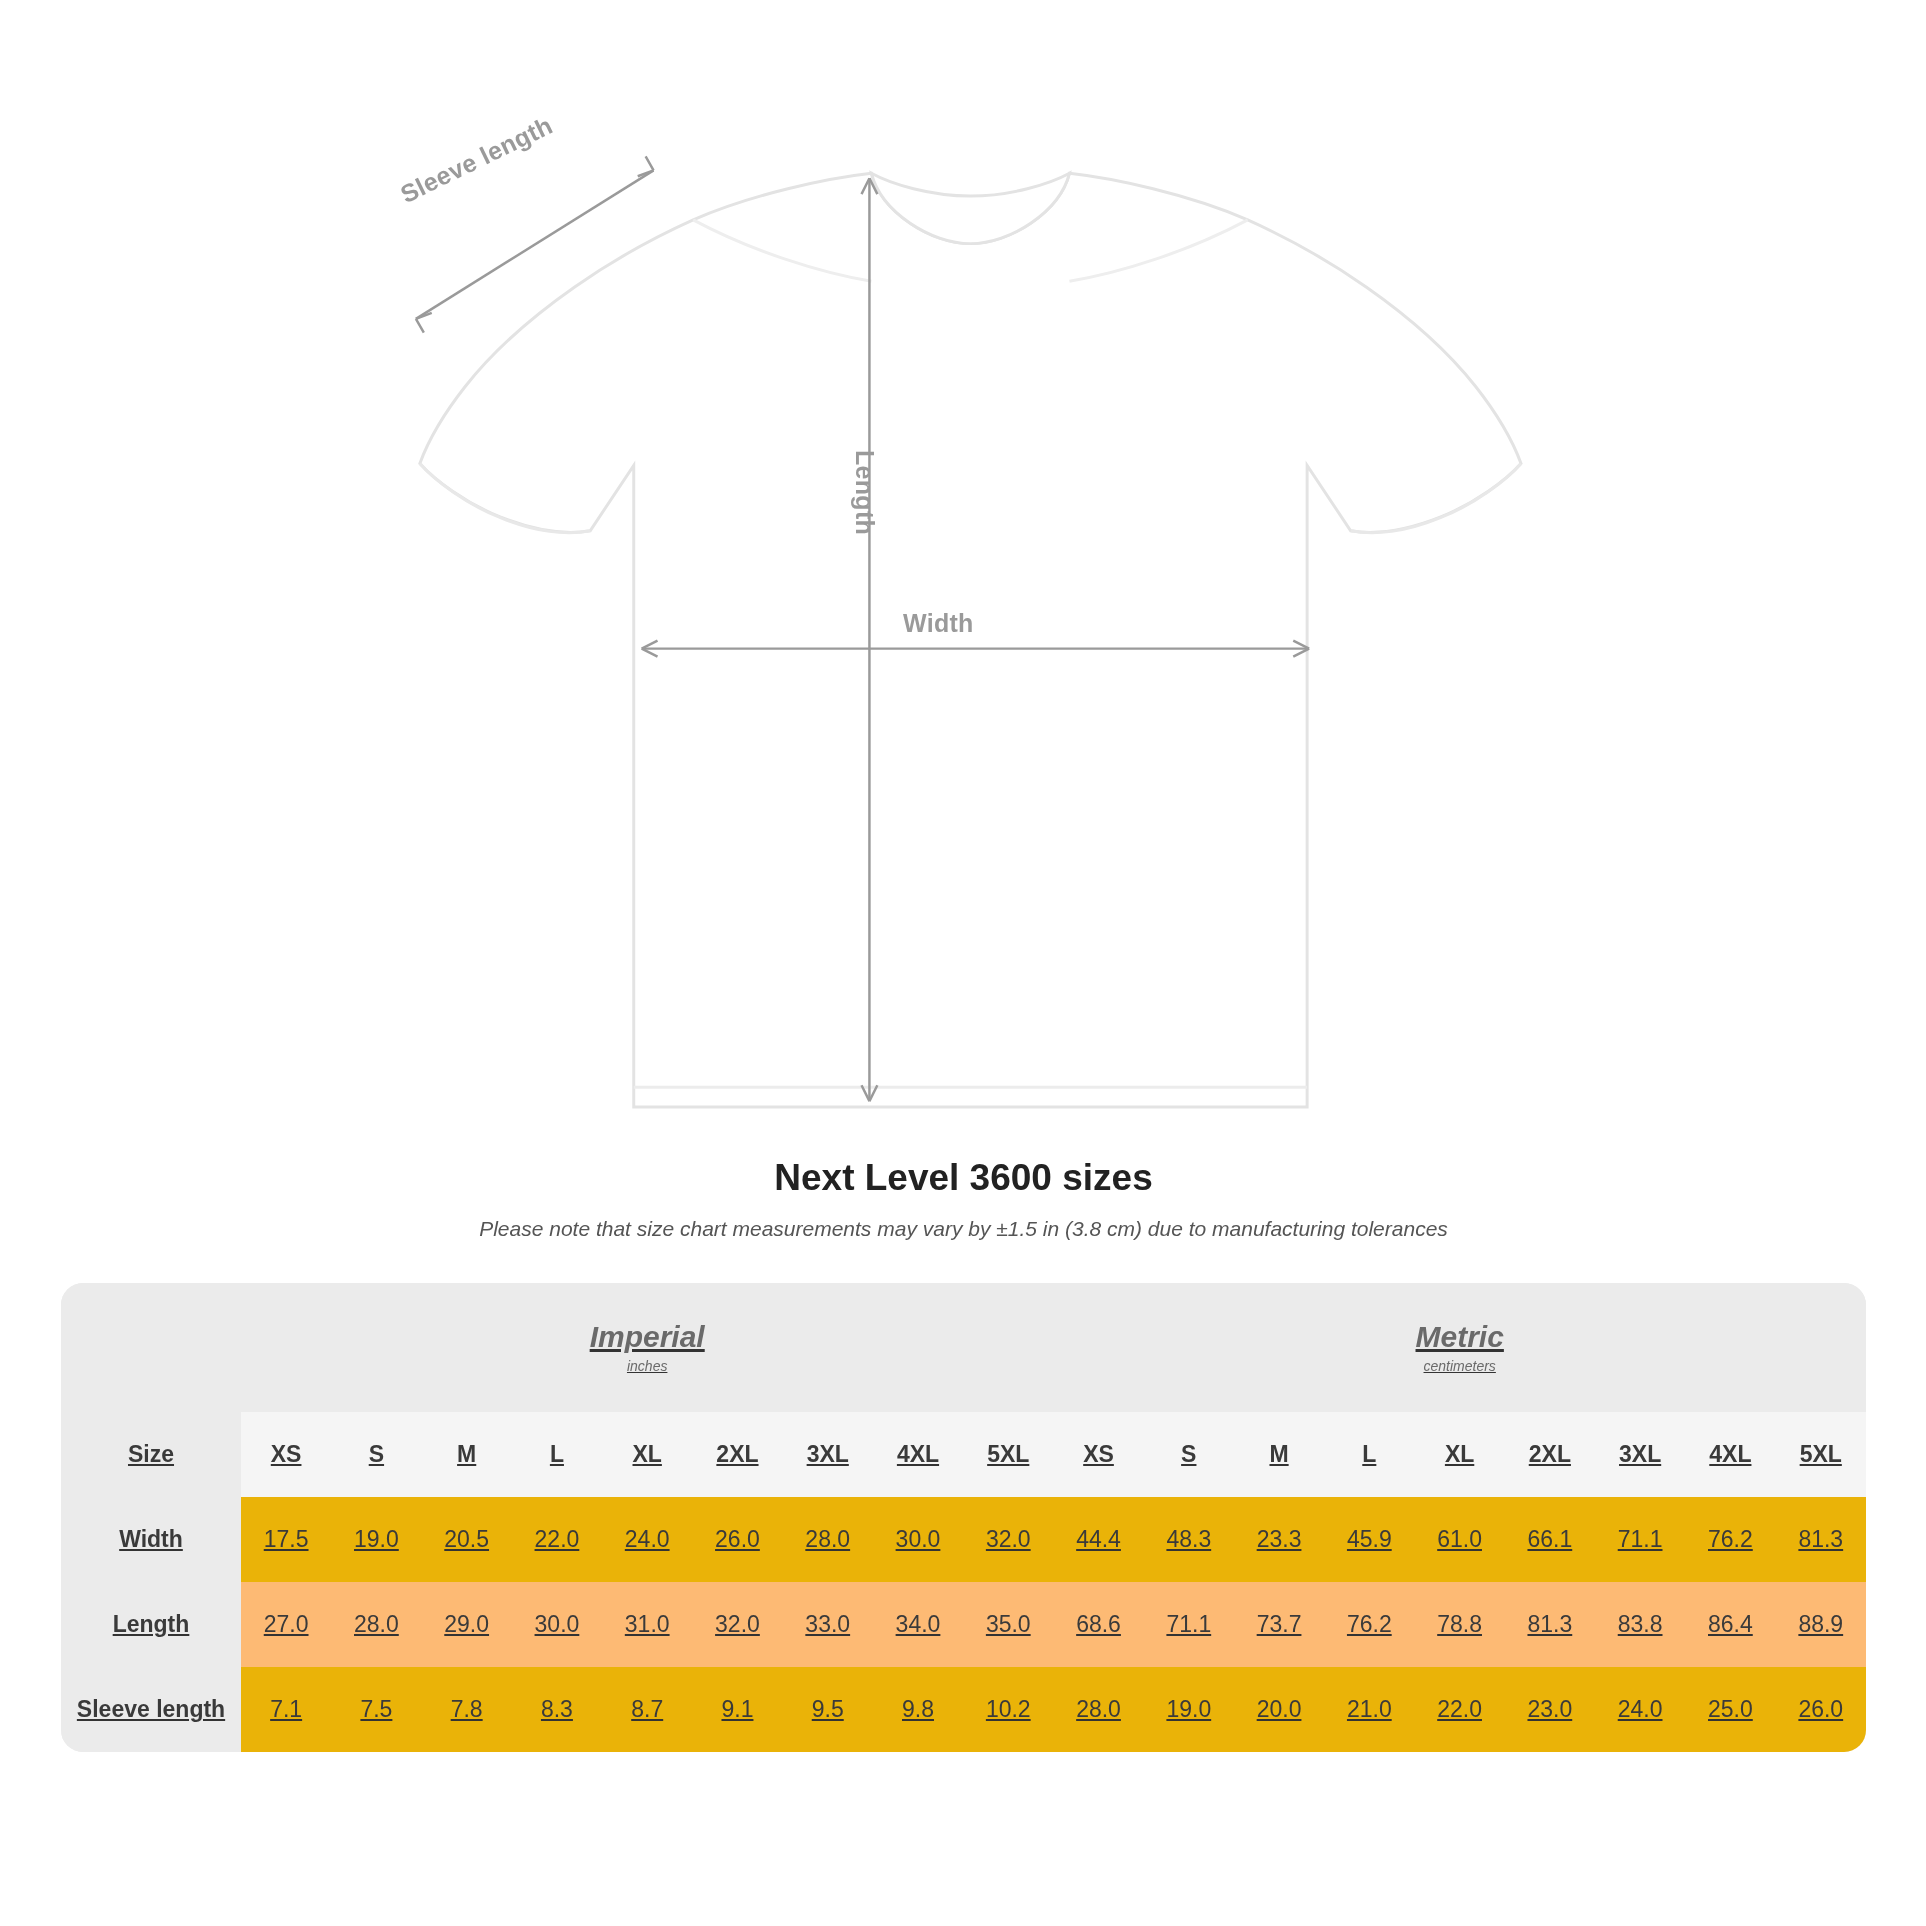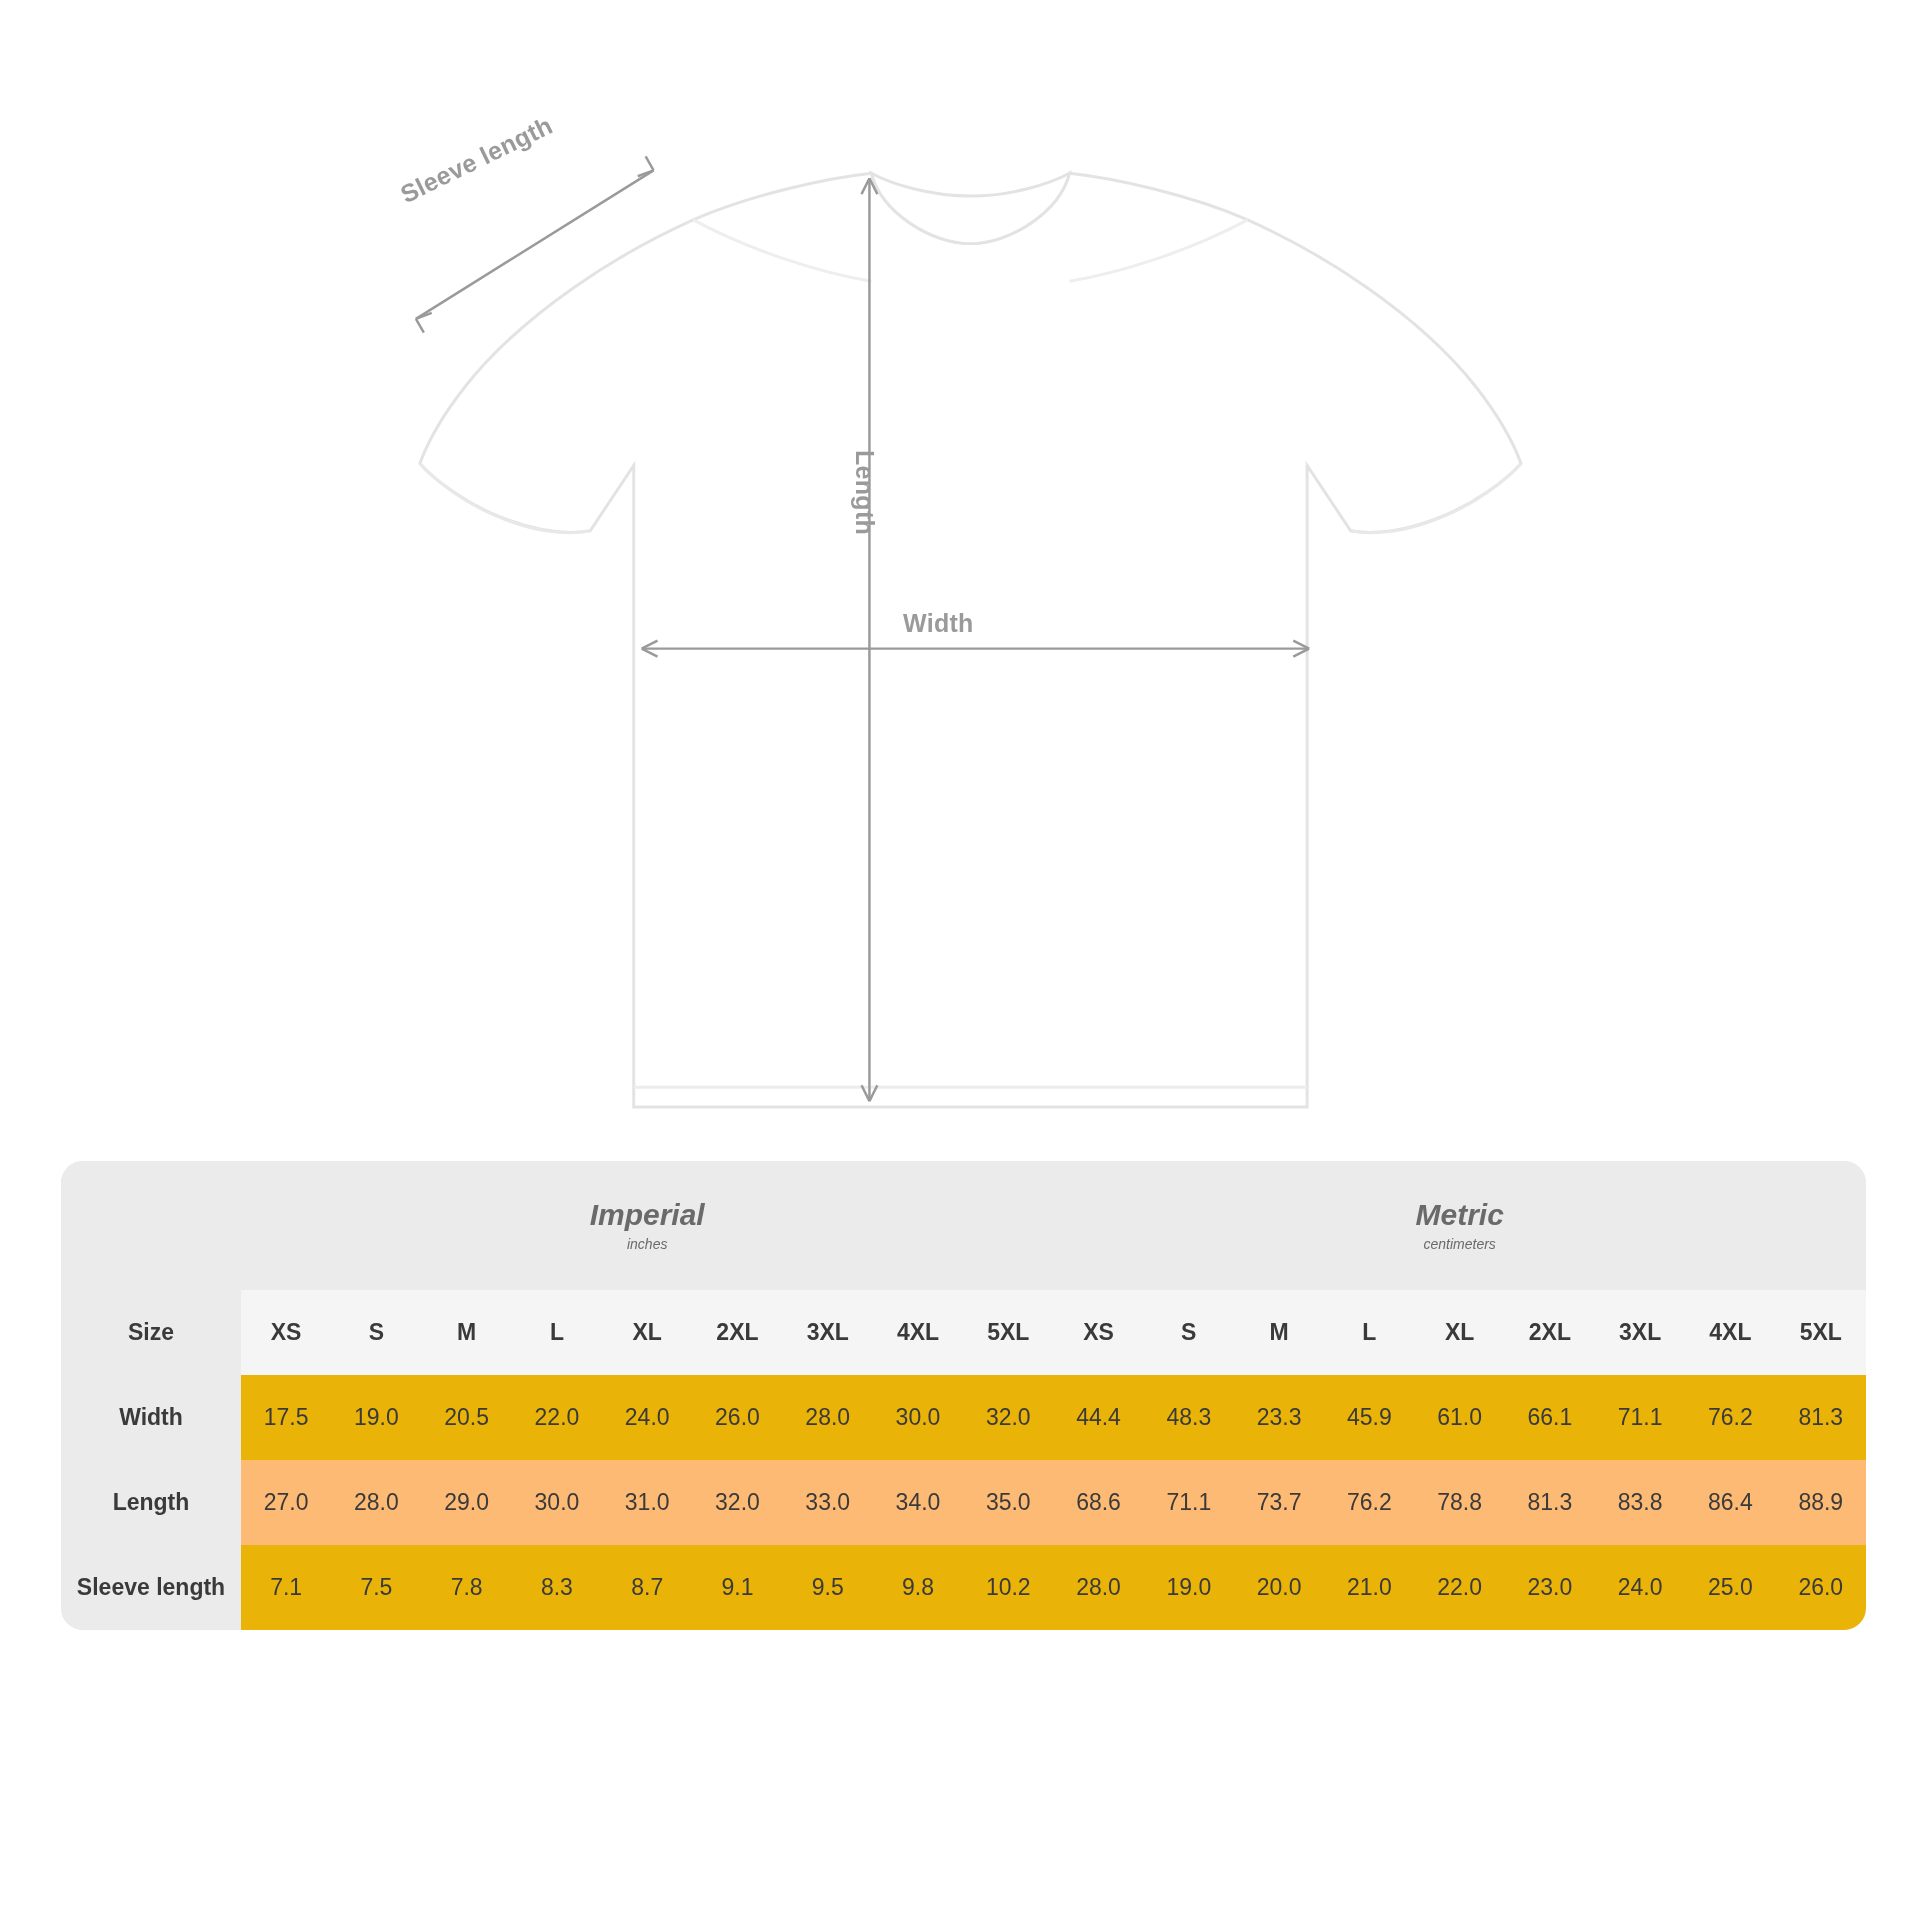--- a/index.html
+++ b/index.html
@@ -73,20 +73,21 @@
     color: #555;
     margin: 18px 0 0 0;
   }
 
   
   .table-wrap {
     margin: 42px 61px 16px 61px;
     border-radius: 22px;
     overflow: hidden;
     background: #ebebeb;
+    text-decoration: underline;
   }
   table.size-table {
     border-collapse: collapse;
     width: 100%;
     table-layout: fixed;
   }
   table.size-table td, table.size-table th {
     text-align: center;
     font-size: 23px;
     color: #3a3a3a;
@@ -192,20 +193,24 @@
         <path d="M648 655 L 664 647 M648 655 L 664 663" stroke-width="2.5"></path>
         <path d="M1322 655 L 1306 647 M1322 655 L 1306 663" stroke-width="2.5"></path>
       </g>
     </svg>
 
     <div class="dim-label label-sleeve">Sleeve length</div>
     <div class="dim-label label-length">Length</div>
     <div class="dim-label label-width">Width</div>
   </div>
 
+  <div class="title-block">
+    <h1 class="chart-title">Next Level 3600 sizes</h1>
+    <p class="chart-note">Please note that size chart measurements may vary by ±1.5 in (3.8 cm) due to manufacturing tolerances</p>
+  </div>
 
   <div class="table-wrap">
     <table class="size-table">
       <colgroup>
         <col class="label-col">
       </colgroup>
       <thead>
         <tr>
           <td class="unit-head"></td>
           <td class="unit-head" colspan="9">

